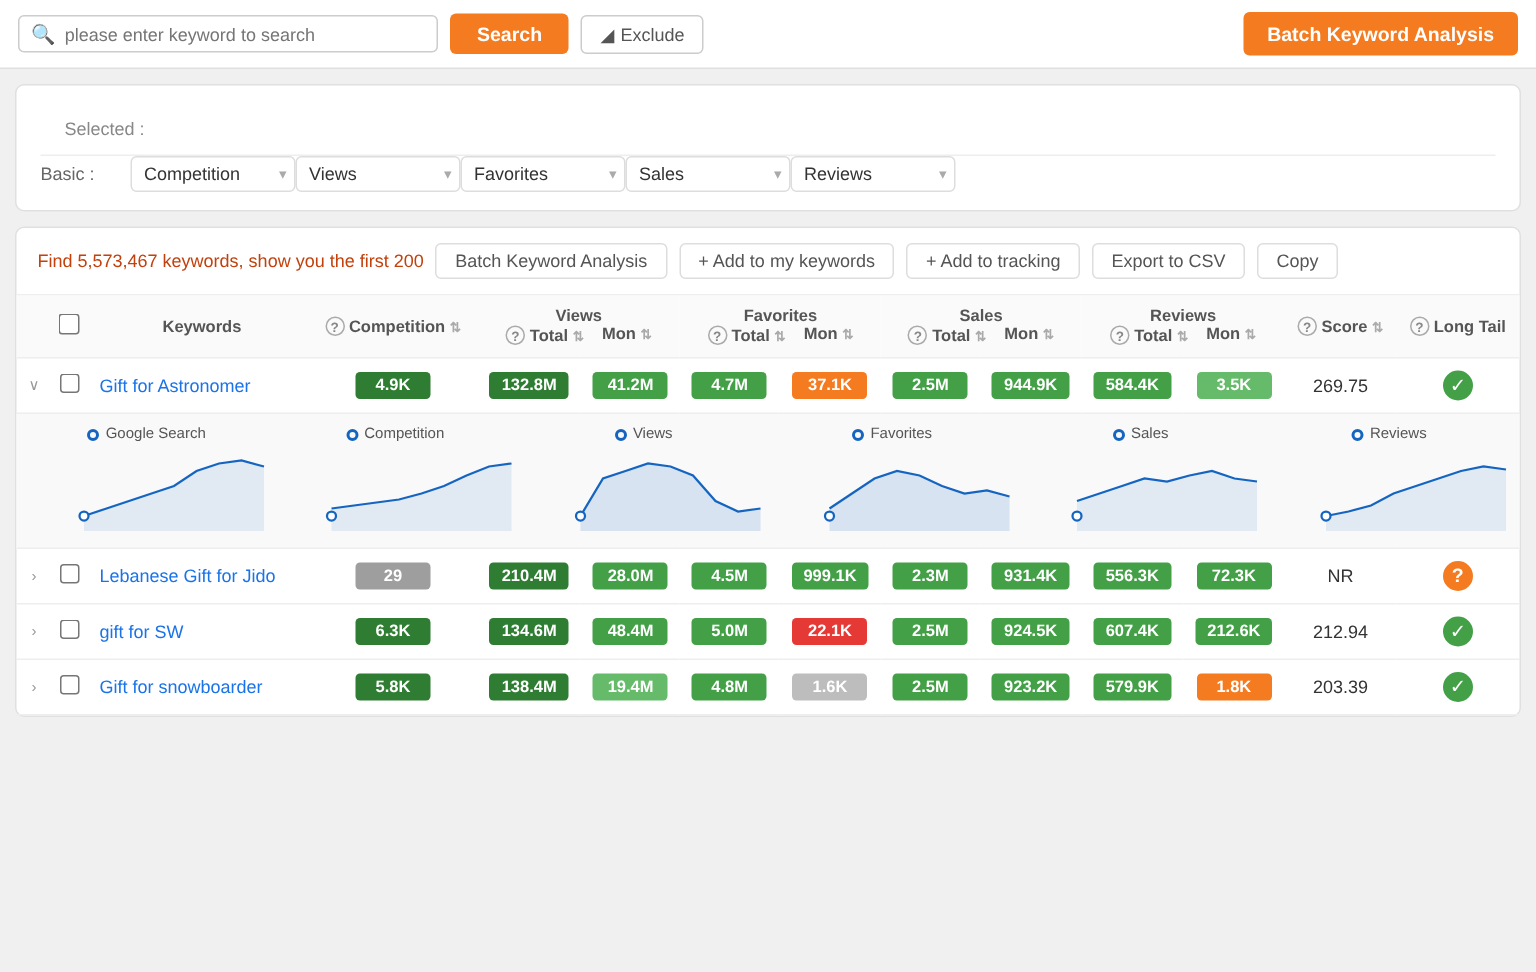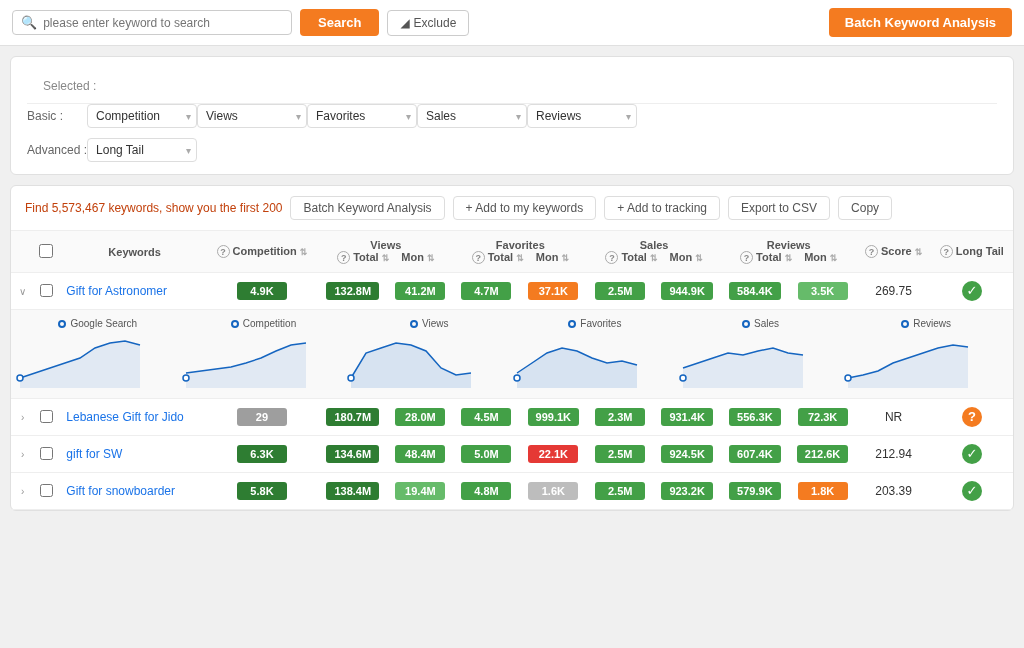--- a/index.html
+++ b/index.html
@@ -251,21 +251,21 @@
     }
 
     .charts-row {
       display: flex;
       gap: 0;
       padding: 8px 4px;
     }
 
     .chart-item {
       flex: 1;
-      text-align: left;
+      text-align: right;
     }
 
     .chart-label {
       font-size: 10px;
       color: #555;
       margin-bottom: 4px;
       display: flex;
       align-items: center;
       justify-content: center;
       gap: 4px;
@@ -338,28 +338,20 @@
       </select>
     </div>
     <div class="select-wrapper">
       <select class="filter-select">
         <option>Sales</option>
       </select>
     </div>
     <div class="select-wrapper">
       <select class="filter-select">
         <option>Reviews</option>
-      </select>
-    </div>
-  </div>
-  <div class="filter-row">
-    <span class="filter-label">Advanced :</span>
-    <div class="select-wrapper">
-      <select class="filter-select">
-        <option>Long Tail</option>
       </select>
     </div>
   </div>
 </div>
 
 <div class="main-panel">
 
   <div class="toolbar">
     <span class="find-text">Find 5,573,467 keywords,  show you the first 200</span>
     <button class="btn-toolbar">Batch Keyword Analysis</button>
@@ -541,21 +533,21 @@
       <button class="expand-btn" id="expand-btn-1">›</button>
     </td>
     <td class="col-checkbox">
       <input type="checkbox" style="">
     </td>
     <td class="kw-cell" style="font-size:12px;">Lebanese Gift for Jido</td>
     <td>
       <span class="badge badge-gray">29</span>
     </td>
     <td>
-      <span class="badge badge-green-dark">180.7M</span>
+      <span class="badge badge-green-dark">210.4M</span>
     </td>
     <td>
       <span class="badge badge-green">28.0M</span>
     </td>
     <td>
       <span class="badge badge-green">4.5M</span>
     </td>
     <td>
       <span class="badge badge-green">999.1K</span>
     </td>

